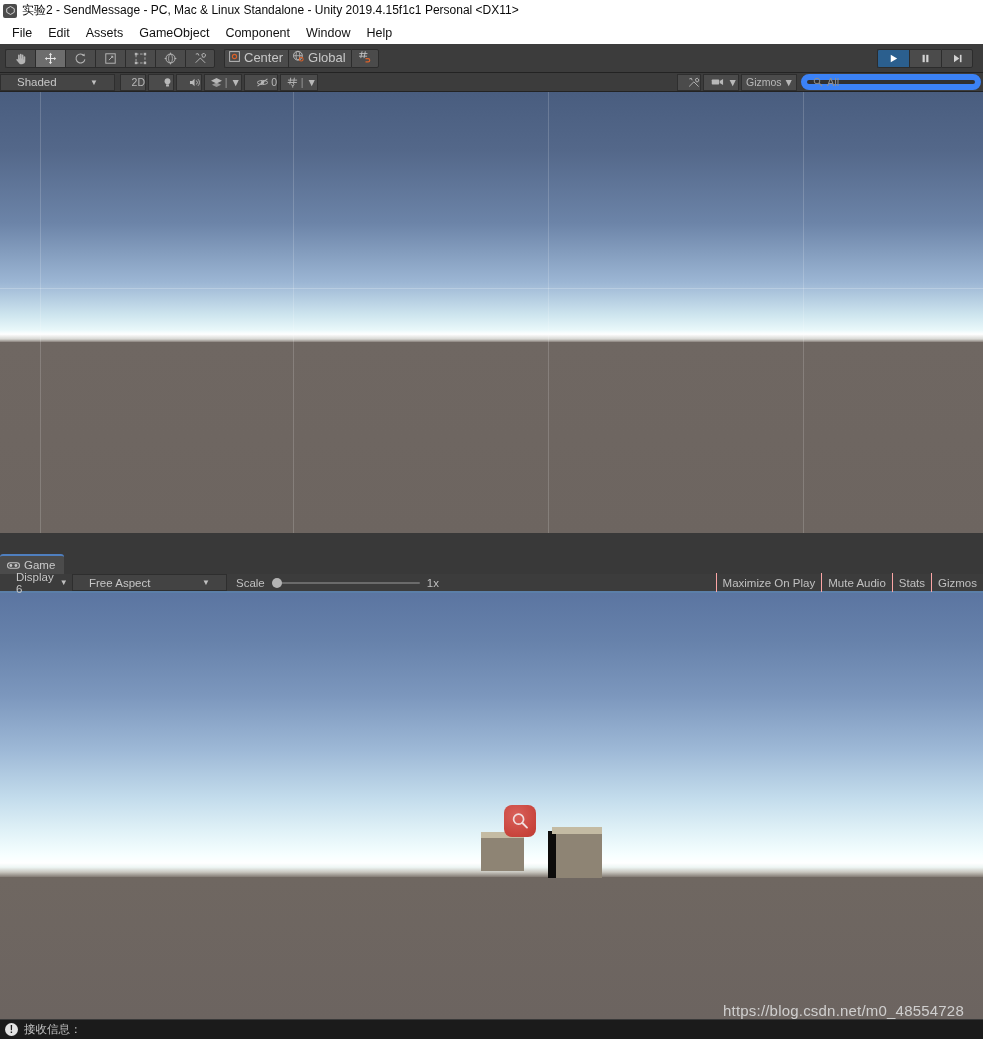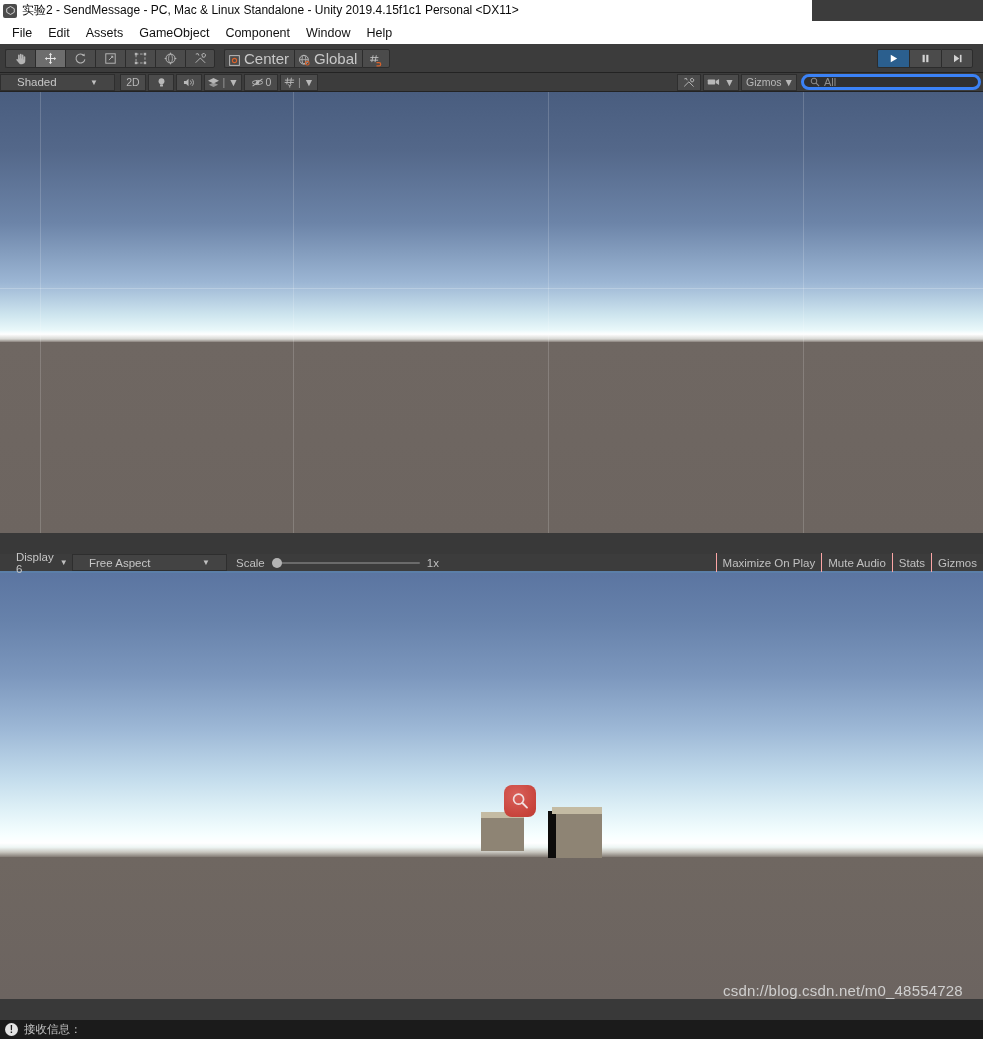--- a/index.html
+++ b/index.html
@@ -6,21 +6,21 @@
   html, body {
     width: 983px; height: 1039px;
     background: #383838;
     font-family: "Liberation Sans", sans-serif;
     overflow: hidden;
   }
   .app { position: relative; width: 983px; height: 1039px; background: #3c3c3c; }
 
   
   .titlebar {
-    position: absolute; left: 0; top: 0; width: 812px; height: 21px;
+    position: absolute; left: 0; top: 0; width: 983px; height: 21px;
     background: #ffffff; display: flex; align-items: center; padding-left: 3px;
   }
   .title-icon {
     width: 14px; height: 14px; border-radius: 2px;
     background: #4c4c4c; color: #dcdcdc; font-size: 9px;
     display: flex; align-items: center; justify-content: center; margin-right: 5px;
   }
   .title-text { font-size: 12px; color: #0a0a0a; white-space: nowrap; }
 
   
@@ -44,22 +44,22 @@
     border: 1px solid #2c2c2c; border-right: none;
     display: flex; align-items: center; justify-content: center;
     color: #b4b4b4;
   }
   .tool-btn:first-child { border-top-left-radius: 2px; border-bottom-left-radius: 2px; }
   .tool-btn:last-child { border-right: 1px solid #2c2c2c; border-top-right-radius: 2px; border-bottom-right-radius: 2px; }
   .tool-btn.active { background: #6d6d6d; color: #e6e6e6; }
   .tool-spacer { width: 9px; }
   .pivot-btn {
     height: 19px; background: #4b4b4b; border: 1px solid #2c2c2c; border-right: none;
-    display: flex; align-items: flex-end; padding: 0 5px 0 3px;
-    color: #c8c8c8; font-size: 15px; gap: 3px;
+    display: flex; align-items: flex-start; padding: 0 5px 0 3px;
+    color: #c8c8c8; font-size: 13px; gap: 3px;
   }
   .pivot-btn:first-of-type { border-top-left-radius: 2px; border-bottom-left-radius: 2px; }
   .pivot-btn.lastpivot { border-right: 1px solid #2c2c2c; border-top-right-radius: 2px; border-bottom-right-radius: 2px; padding: 0 6px; }
   .play-group { position: absolute; right: 10px; display: flex; }
   .play-btn {
     width: 32px; height: 19px; background: #4b4b4b; border: 1px solid #2c2c2c; border-right: none;
     display: flex; align-items: center; justify-content: center; color: #d2d2d2;
   }
   .play-btn:first-child { border-top-left-radius: 2px; border-bottom-left-radius: 2px; }
   .play-btn:last-child { border-right: 1px solid #2c2c2c; border-top-right-radius: 2px; border-bottom-right-radius: 2px; }
@@ -80,24 +80,24 @@
   }
   .dd {
     height: 17px; background: #454545; border: 1px solid #2e2e2e; color: #c6c6c6;
     font-size: 11.5px; display: flex; align-items: center; padding: 0 16px;
     position: relative;
   }
   .dd .caret { margin-left: auto; padding-left: 6px; font-size: 8px; color: #c0c0c0; }
   .mini-btn {
     height: 17px; min-width: 24px; background: #4b4b4b; border: 1px solid #2e2e2e;
     color: #b8b8b8; font-size: 10.5px; display: flex; align-items: center;
-    justify-content: center; gap: 2px; padding: 0 0; margin-left: 2px;
+    justify-content: flex-end; gap: 2px; padding: 0 0; margin-left: 2px;
   }
   .search-box {
-    height: 16px; background: #303030; border: 3px solid #3b82f6; border-radius: 8px;
+    height: 16px; background: #303030; border: 6px solid #3b82f6; border-radius: 8px;
     display: flex; align-items: center; padding: 0 6px; gap: 4px;
     color: #8e8e8e; font-size: 11px;
   }
   .scene-view { position: relative; width: 983px; height: 441px; overflow: hidden; }
   .sky-scene {
     position: absolute; left: 0; top: 0; width: 983px; height: 238px;
     background: linear-gradient(to bottom, #495d7f 0%, #54688a 25%, #6c84a8 55%, #9cb6d4 80%, #cfe6ef 94%, #e9f8fa 100%);
   }
   .horizonband-scene {
     position: absolute; left: 0; top: 238px; width: 983px; height: 12px;
@@ -420,20 +420,32 @@
       <div class="ground-scene"></div>
       <div class="gridline-v" style="left:40px;"></div>
       <div class="gridline-v" style="left:293px;"></div>
       <div class="gridline-v" style="left:548px;"></div>
       <div class="gridline-v" style="left:803px;"></div>
       <div class="gridline-h" style="top:196px;"></div>
     </div>
   </div>
 
   <div class="game-panel">
+    <div class="tabbar">
+      <div class="tab game-tab">
+        <span>
+          <svg class="svgicon" width="13" height="9" viewBox="0 0 14 9" aria-hidden="true">
+            <rect x="0.6" y="1.6" width="12.8" height="5.8" rx="2.9" fill="none" stroke="#c4c4c4" stroke-width="1.1"></rect>
+            <circle cx="4.2" cy="4.5" r="1.5" fill="#c4c4c4"></circle>
+            <circle cx="9.6" cy="4.5" r="1.5" fill="#c4c4c4"></circle>
+          </svg>
+        </span>
+        <span>Game</span>
+      </div>
+    </div>
 
     <div class="game-toolbar">
       <div class="dd" style="width:72px; border:none; background:transparent; justify-content:space-between;">
         <span>Display 6</span>
         <span class="caret">▼</span>
       </div>
       <div class="dd" style="width:155px; background:#434343; border:1px solid #2e2e2e; justify-content:space-between;">
         <span>Free Aspect</span>
         <span class="caret">▼</span>
       </div>
@@ -468,21 +480,21 @@
         <div class="cube-front" style="left:8px; top:7px; width:46px; height:44px;"></div>
       </div>
 
       <div class="cursor-icon" style="left:504px; top:212px;">
         <svg class="svgicon" width="20" height="20" viewBox="0 0 20 20" aria-hidden="true">
           <circle cx="8.6" cy="8.2" r="5" fill="none" stroke="#f1dede" stroke-width="1.7"></circle>
           <path d="M12.4 12 L17 16.6" stroke="#f1dede" stroke-width="1.9" stroke-linecap="round"></path>
         </svg>
       </div>
 
-      <div class="watermark" style="left:723px; top:409px;">csdn://blog.csdn.net/m0_48554728</div>
+      <div class="watermark" style="left:723px; top:409px;">https://blog.csdn.net/m0_48554728</div>
     </div>
   </div>
 
   <div class="statusbar">
     <div class="status-icon">!</div>
     <div class="status-text">接收信息：</div>
   </div>
 
 </div>
 

